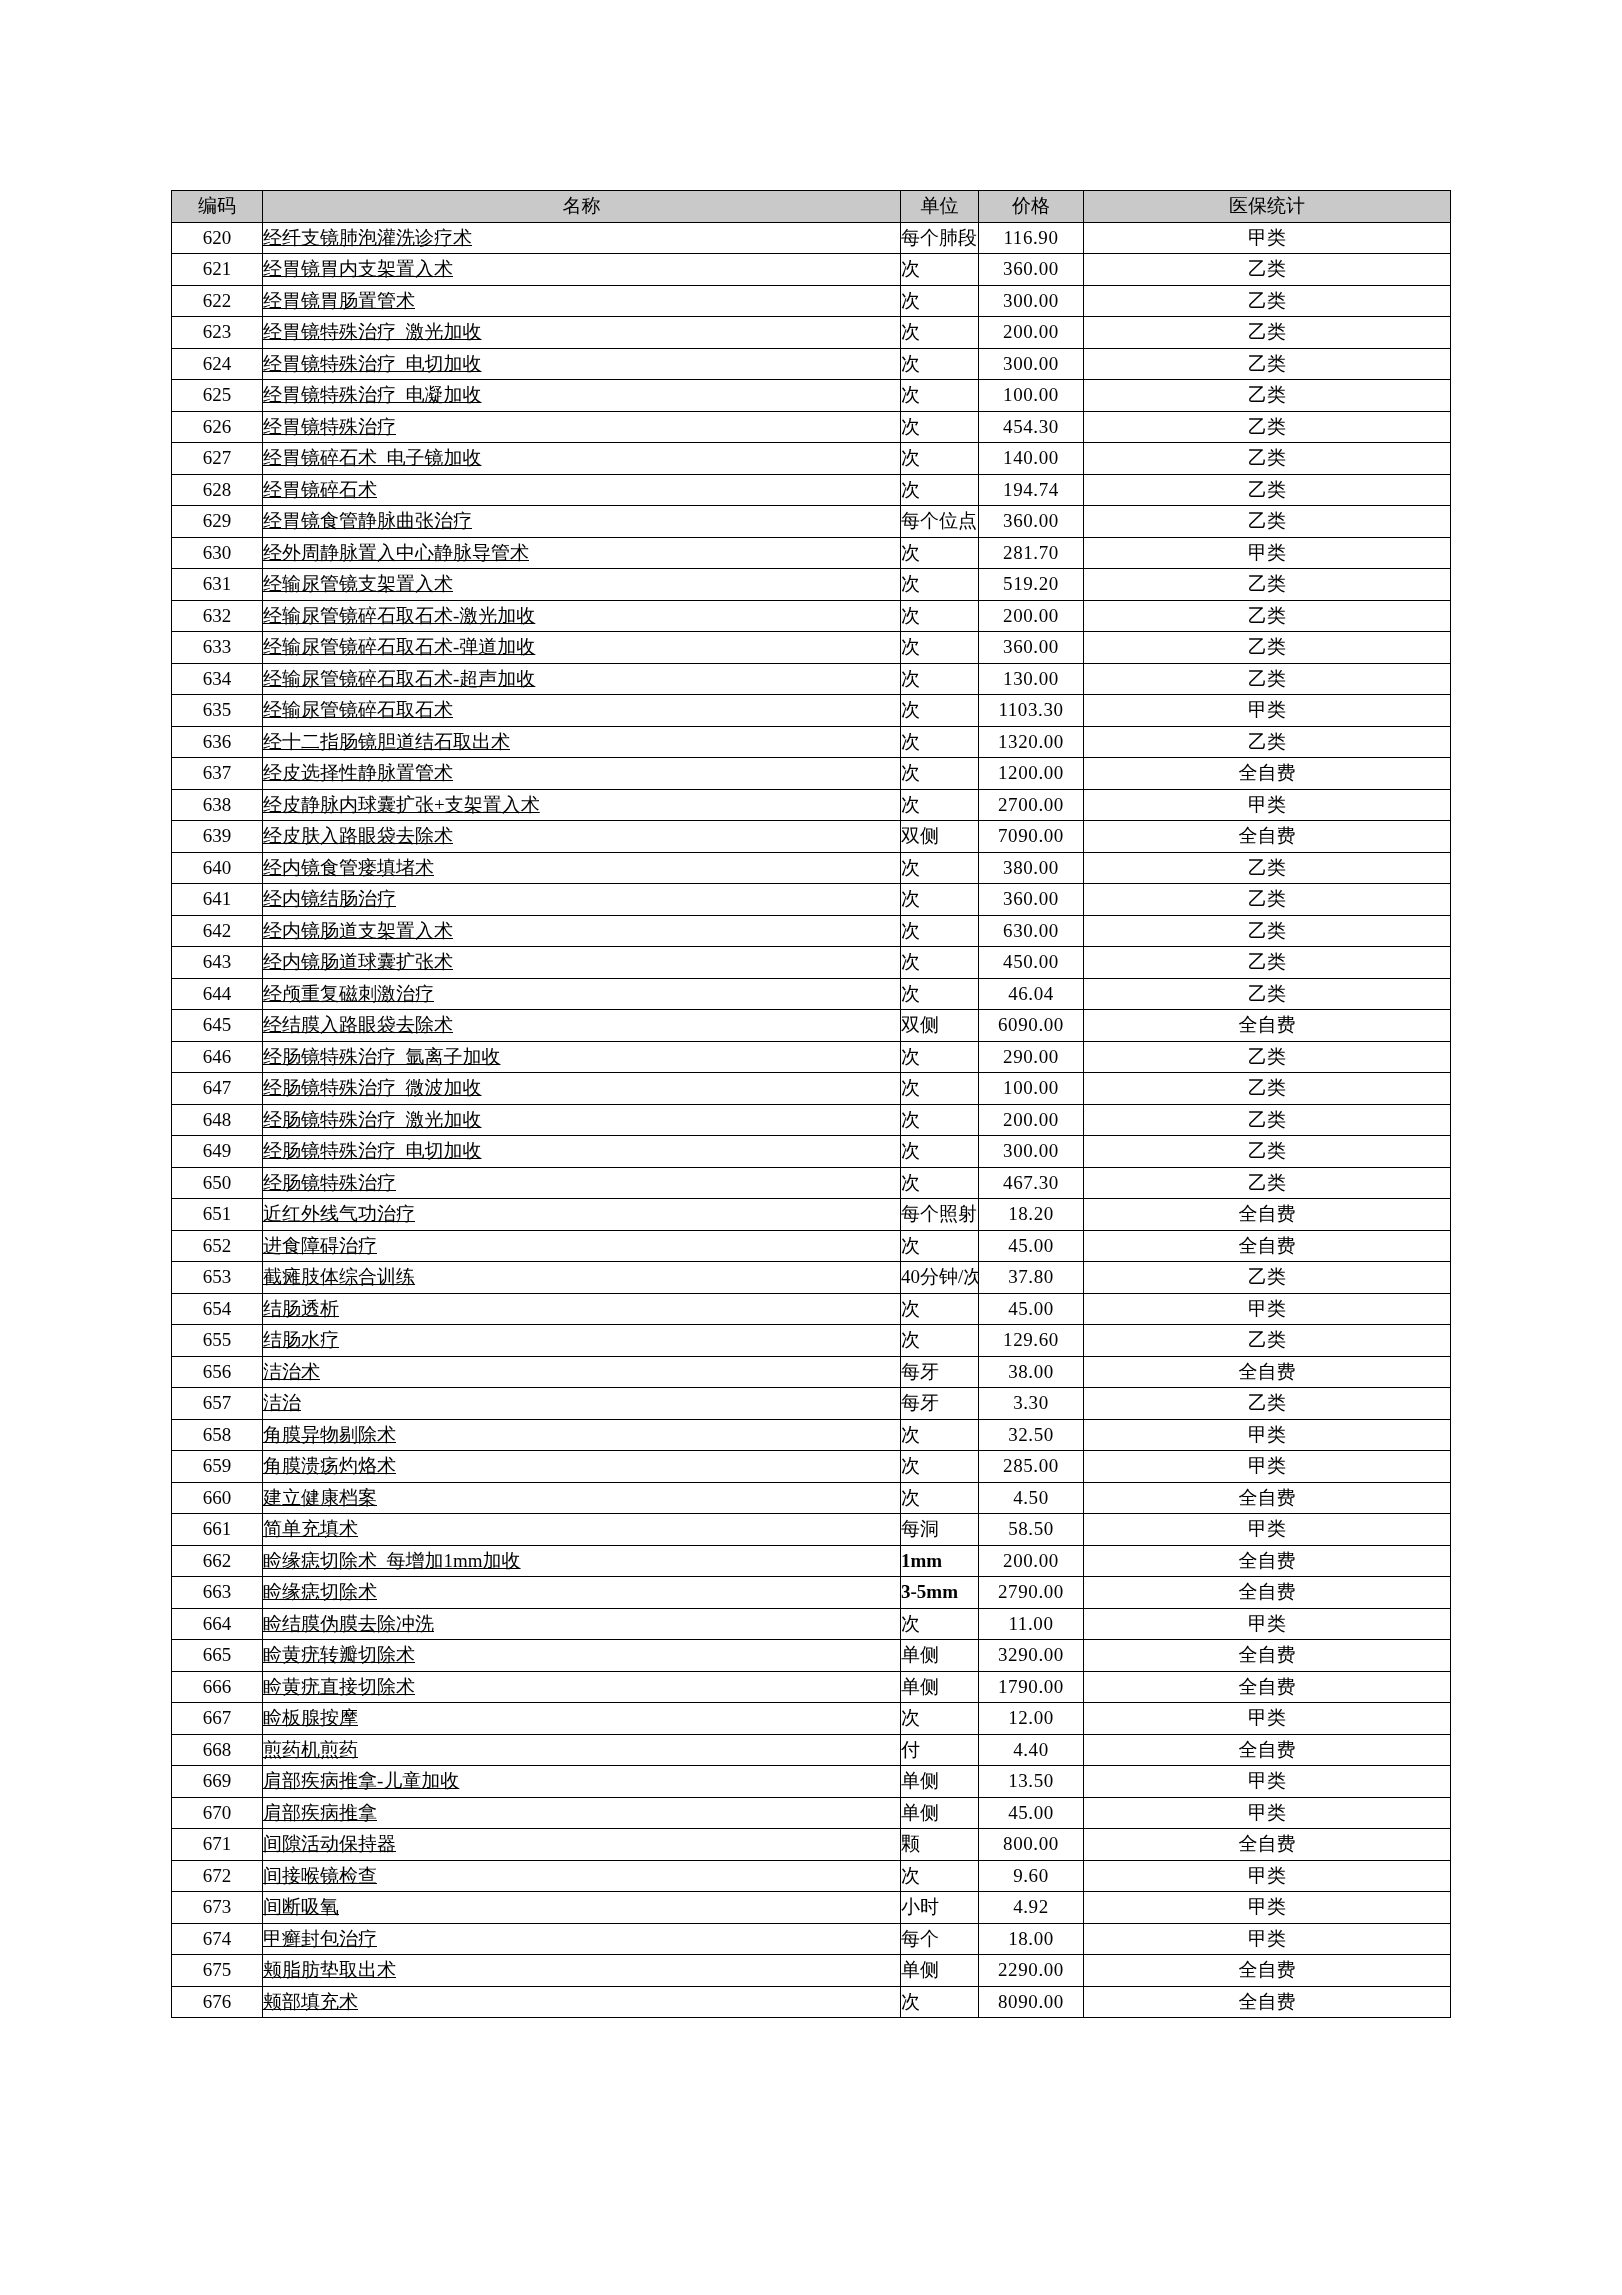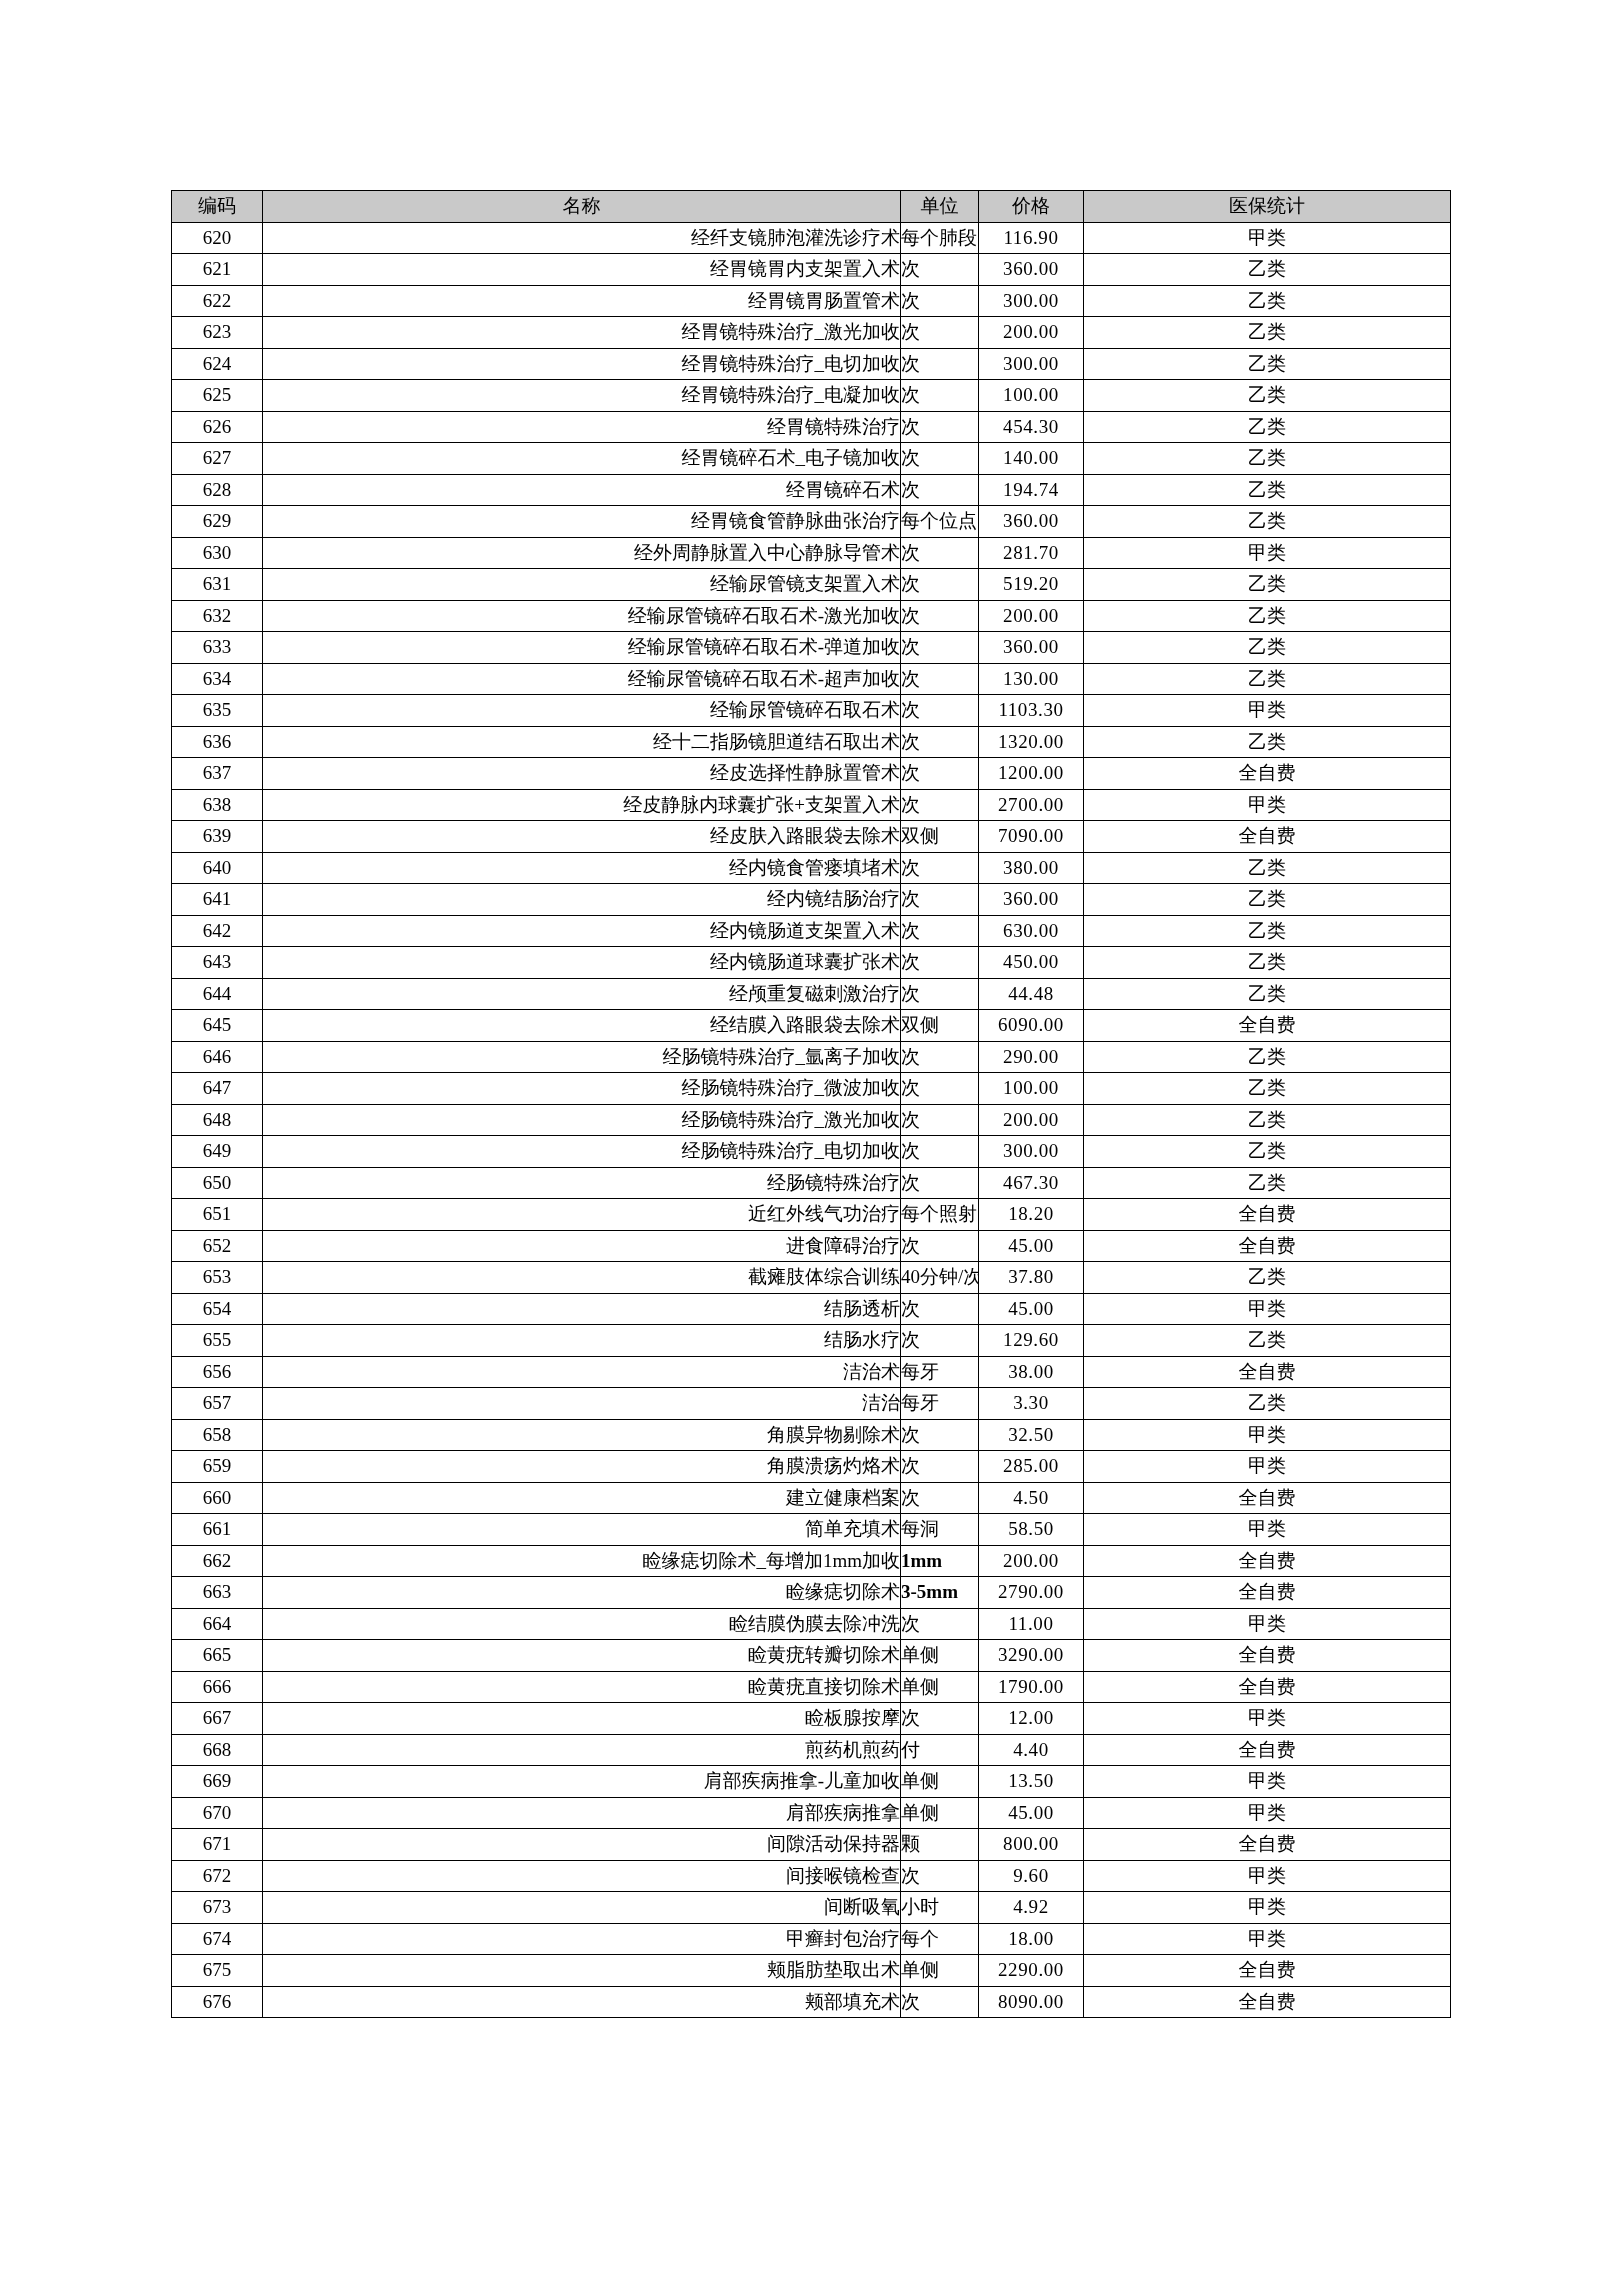--- a/index.html
+++ b/index.html
@@ -48,21 +48,21 @@
     white-space: nowrap;
   }
 
   thead th {
     background: #c9c9c9;
     text-align: center;
     font-weight: normal;
   }
 
   td.code  { text-align: center; }
-  td.name  { text-align: right; padding-left: 6px; }
+  td.name  { text-align: left; padding-left: 6px; text-decoration: underline; }
   td.unit  { text-align: left; font-size: 18px; }
   td.price { text-align: center; letter-spacing: 0.6px; }
   td.ins   { text-align: center; }
 
   
   td.unit.latin { font-family: "Liberation Serif", serif; letter-spacing: 0; font-weight: bold; }
 </style>
 </head>
 <body>
 
@@ -251,21 +251,21 @@
           <td class="code">643</td>
           <td class="name">经内镜肠道球囊扩张术</td>
           <td class="unit">次</td>
           <td class="price">450.00</td>
           <td class="ins">乙类</td>
         </tr>
         <tr>
           <td class="code">644</td>
           <td class="name">经颅重复磁刺激治疗</td>
           <td class="unit">次</td>
-          <td class="price">44.48</td>
+          <td class="price">46.04</td>
           <td class="ins">乙类</td>
         </tr>
         <tr>
           <td class="code">645</td>
           <td class="name">经结膜入路眼袋去除术</td>
           <td class="unit">双侧</td>
           <td class="price">6090.00</td>
           <td class="ins">全自费</td>
         </tr>
         <tr>

